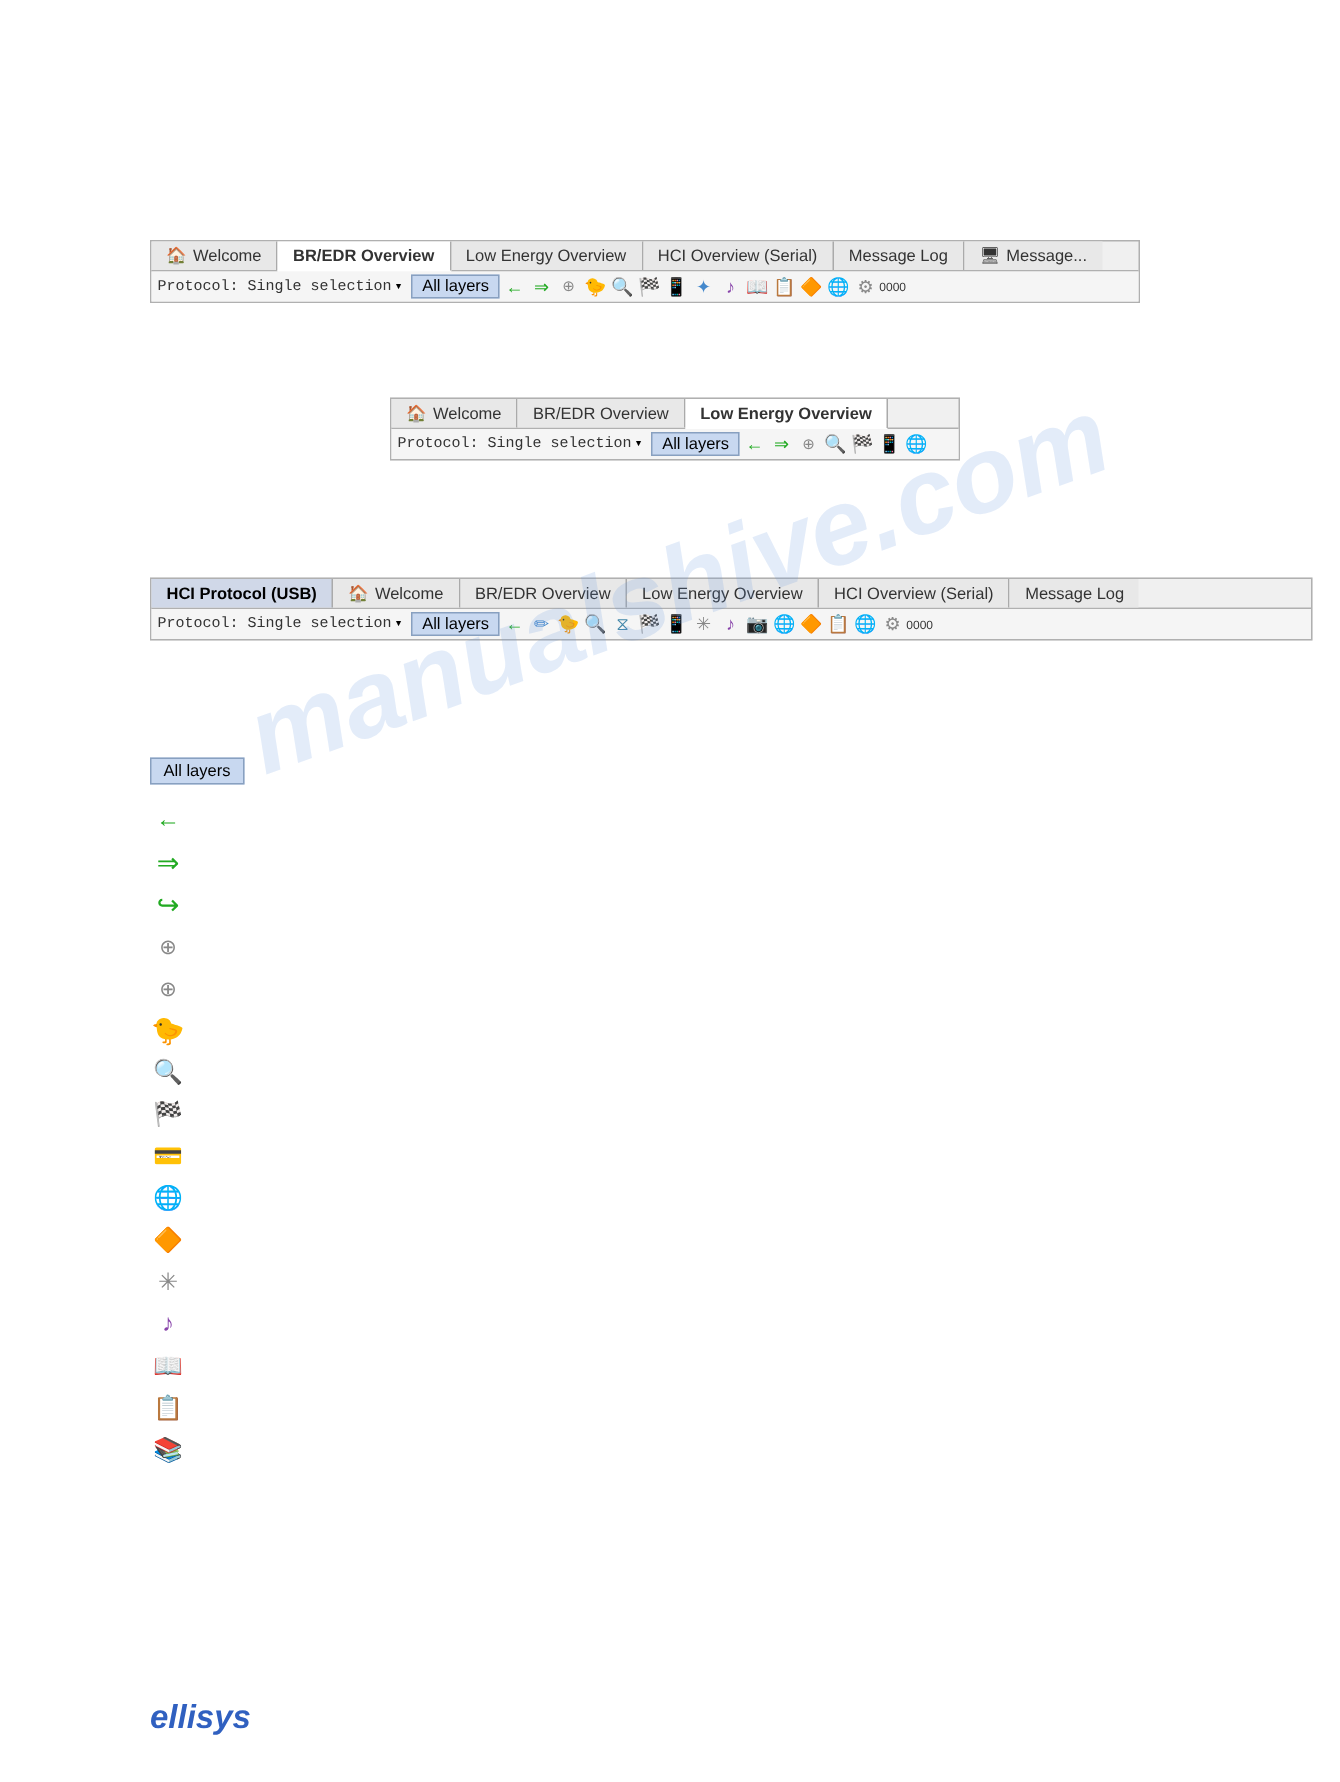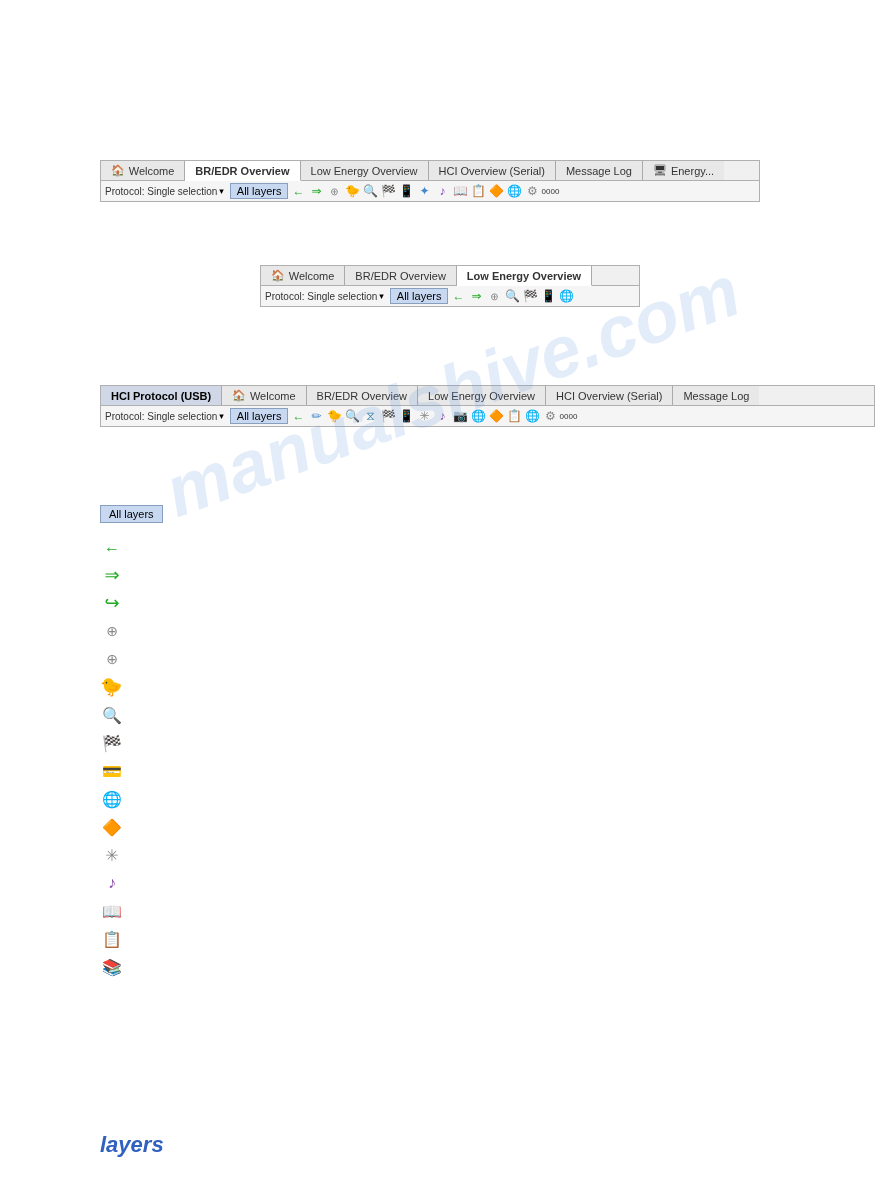--- a/index.html
+++ b/index.html
@@ -63,20 +63,21 @@
       gap: 2px;
       background: #f5f5f5;
       flex-wrap: nowrap;
     }
 
     .protocol-selector {
       display: flex;
       align-items: center;
       gap: 2px;
       margin-right: 4px;
+      font-family: Liberation Mono, monospace;
     }
 
     .protocol-text {
       font-size: 10px;
       color: #333;
     }
 
     .all-layers-btn {
       background: #c8d8f0;
       border: 1px solid #88a0c0;
@@ -188,21 +189,21 @@
       <span>Low Energy Overview</span>
     </div>
     <div class="tab">
       <span>HCI Overview (Serial)</span>
     </div>
     <div class="tab">
       <span>Message Log</span>
     </div>
     <div class="tab" style="border-right:none;">
       <span>🖥</span>
-      <span>Energy...</span>
+      <span>Message...</span>
     </div>
   </div>
   <div class="toolbar-row">
     <div class="protocol-selector">
       <span class="protocol-text">Protocol: Single selection</span>
       <span style="cursor:pointer;font-size:9px;">▾</span>
     </div>
     <button class="all-layers-btn">All layers</button>
     <span class="toolbar-icon icon-back">←</span>
     <span class="toolbar-icon" style="color:#22aa22;">⇒</span>
@@ -313,13 +314,13 @@
     <div class="icon-list-item" style="color:#44aa44;font-size:16px;">🌐</div>
     <div class="icon-list-item" style="color:#e8a020;font-size:16px;">🔶</div>
     <div class="icon-list-item" style="color:#888;font-size:16px;">✳</div>
     <div class="icon-list-item" style="color:#8844aa;font-size:16px;">♪</div>
     <div class="icon-list-item" style="color:#4466aa;font-size:16px;">📖</div>
     <div class="icon-list-item" style="color:#888;font-size:16px;">📋</div>
     <div class="icon-list-item" style="color:#4466aa;font-size:16px;">📚</div>
   </div>
 </div>
 
-<div class="brand">layers</div>
+<div class="brand">ellisys</div>
 
 </body></html>

